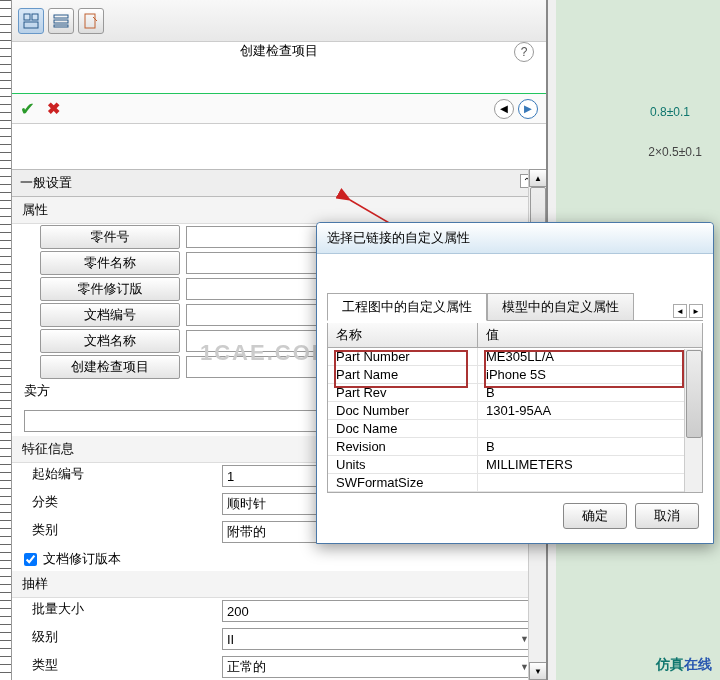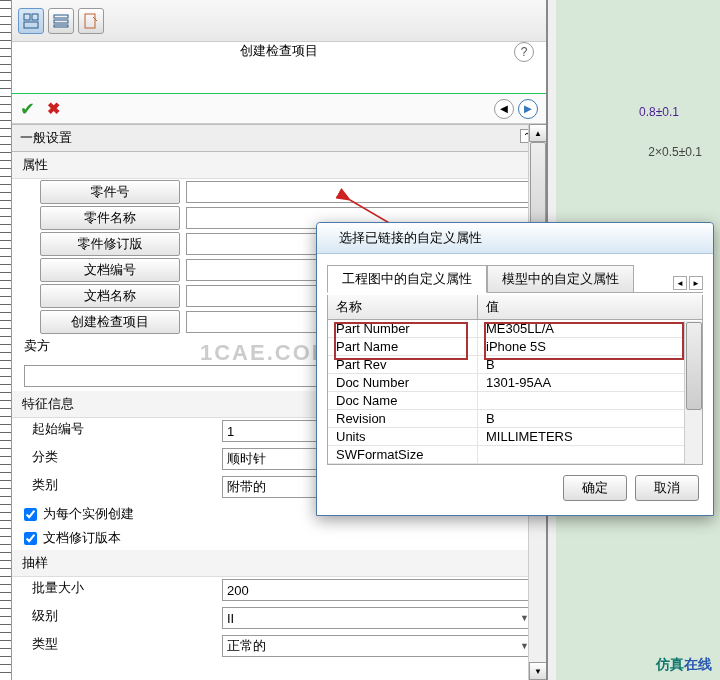--- a/index.html
+++ b/index.html
@@ -17,21 +17,21 @@
 .title-row { height: 52px; display: flex; align-items: flex-start; justify-content: center; position: relative; border-bottom: 1px solid #22c55e; }
 .title-row .help { position: absolute; right: 12px; width: 20px; height: 20px; border: 1px solid #999; border-radius: 50%; display: flex; align-items: center; justify-content: center; color: #555; background: #fff; font-size: 12px; }
 
 .action-row { height: 30px; display: flex; align-items: center; padding: 0 8px; border-bottom: 1px solid #ccc; background: #fafafa; }
 .check-btn { color: #2a9a2a; font-size: 18px; margin-right: 12px; }
 .x-btn { color: #cc2222; font-size: 16px; font-weight: bold; }
 .nav-arrows { margin-left: auto; display: flex; gap: 4px; }
 .nav-arrow { width: 20px; height: 20px; border: 1px solid #999; border-radius: 50%; display: flex; align-items: center; justify-content: center; background: #fff; }
 .nav-arrow.next { border-color: #3878b8; color: #3878b8; }
 
-.scroll-body { flex: 1; overflow-y: auto; padding-right: 4px; position: relative; }
+.scroll-body { flex: 1; overflow-y: auto; padding-right: 4px; position: relative; margin-top: 45px; }
 
 .section-head { background: #eee; border-top: 1px solid #bbb; border-bottom: 1px solid #bbb; padding: 4px 8px; font-weight: normal; position: relative; }
 .section-head .collapse { position: absolute; right: 8px; top: 4px; width: 14px; height: 14px; border: 1px solid #999; background: #fff; display: flex; align-items: center; justify-content: center; font-size: 10px; }
 
 .sub-head { background: #f4f4f4; border-bottom: 1px solid #ddd; padding: 4px 10px; }
 
 .field-row { display: flex; align-items: center; min-height: 26px; padding: 1px 8px 1px 28px; }
 .field-btn { border: 1px solid #999; background: linear-gradient(#fff,#e4e4e4); padding: 2px 10px; font-size: 13px; border-radius: 2px; min-width: 140px; text-align: center; }
 .txt-input { flex: 1; border: 1px solid #999; background: #fff; height: 22px; padding: 0 4px; margin-left: 6px; font-size: 13px; }
 .plain-label { min-width: 140px; padding-left: 0; }
@@ -43,33 +43,33 @@
 .sel-dd::after { content: "▼"; position: absolute; right: 4px; font-size: 9px; color: #555; }
 
 .chk-row { display: flex; align-items: center; padding: 3px 12px; }
 .chk-row input { margin-right: 6px; }
 
 .scrollbar { position: absolute; right: 0; top: 0; width: 18px; height: 100%; background: #f0f0f0; border-left: 1px solid #ccc; }
 .sb-btn { width: 18px; height: 18px; background: linear-gradient(#fff,#ddd); border: 1px solid #999; display: flex; align-items: center; justify-content: center; font-size: 8px; }
 .sb-thumb { position: absolute; top: 18px; left: 1px; width: 16px; height: 120px; background: linear-gradient(#eee,#ccc); border: 1px solid #999; border-radius: 2px; }
 
 .canvas { position: absolute; left: 556px; top: 0; right: 0; bottom: 0; background: #d8e8d8; }
-.dim1 { position: absolute; right: 41px; top: 105px; font-size: 12px; color: #4c1d95; }
+.dim1 { position: absolute; right: 30px; top: 105px; font-size: 12px; color: #0f766e; }
 .dim2 { position: absolute; right: 18px; top: 145px; font-size: 12px; color: #444; }
 .watermark { position: absolute; right: 8px; bottom: 6px; font-size: 14px; font-weight: bold; }
 .watermark .a { color: #0f766e; }
 .watermark .b { color: #2858b0; }
 
 .arrow-line { position: absolute; pointer-events: none; z-index: 20; }
 
 .dialog { position: absolute; left: 316px; top: 222px; width: 398px; background: #fff; border: 1px solid #4a78a8; box-shadow: 0 4px 16px rgba(0,0,0,.4); z-index: 30; border-radius: 4px 4px 0 0; }
-.dialog-title { background: linear-gradient(#fff,#d8e8f4); padding: 6px 22px; border-bottom: 1px solid #b0c8dc; border-radius: 4px 4px 0 0; }
+.dialog-title { background: linear-gradient(#fff,#d8e8f4); padding: 6px 10px; border-bottom: 1px solid #b0c8dc; border-radius: 4px 4px 0 0; }
 .dialog-body { padding: 10px; }
 .tabs { display: flex; border-bottom: 1px solid #aaa; margin-bottom: 2px; align-items: flex-end; }
-.tab { padding: 4px 14px; border: 1px solid #aaa; background: linear-gradient(#f8f8f8,#e4e4e4); position: relative; bottom: -1px; font-size: 13px; }
+.tab { padding: 4px 14px; border: 1px solid #aaa; background: linear-gradient(#f8f8f8,#e4e4e4); position: relative; bottom: -1px; font-size: 13px; margin-top: 28px; }
 .tab.active { background: #fff; border-bottom: 1px solid #fff; }
 .tab-nav { margin-left: auto; display: flex; gap: 2px; padding-bottom: 2px; }
 .tab-nav span { width: 14px; height: 14px; border: 1px solid #aaa; display: flex; align-items: center; justify-content: center; font-size: 8px; background: #fff; }
 
 .prop-table { border: 1px solid #aaa; border-top: none; max-height: 176px; overflow: hidden; position: relative; }
 .pt-head { display: flex; background: linear-gradient(#fafafa,#e8e8e8); border-bottom: 1px solid #aaa; }
 .pt-head div { padding: 3px 8px; font-size: 13px; }
 .pt-head .c1 { width: 150px; border-right: 1px solid #aaa; }
 .pt-row { display: flex; border-bottom: 1px solid #e4e4e4; }
 .pt-row .c1 { width: 150px; padding: 1px 8px; border-right: 1px solid #e4e4e4; }
@@ -182,24 +182,20 @@
       </div>
     <div class="sel-row">
         <div class="sel-label">类别</div>
         <div class="sel-dd">
           <span>附带的</span>
         </div>
       </div>
 
     <div class="chk-row">
         <input type="checkbox" checked="" style="">
-        <span>为每个实例创建</span>
-      </div>
-    <div class="chk-row">
-        <input type="checkbox" checked="" style="">
         <span>文档修订版本</span>
       </div>
 
     <div class="sub-head">抽样</div>
 
     <div class="sel-row">
         <div class="sel-label">批量大小</div>
         <input class="sel-input" value="200" style="">
       </div>
     <div class="sel-row">

